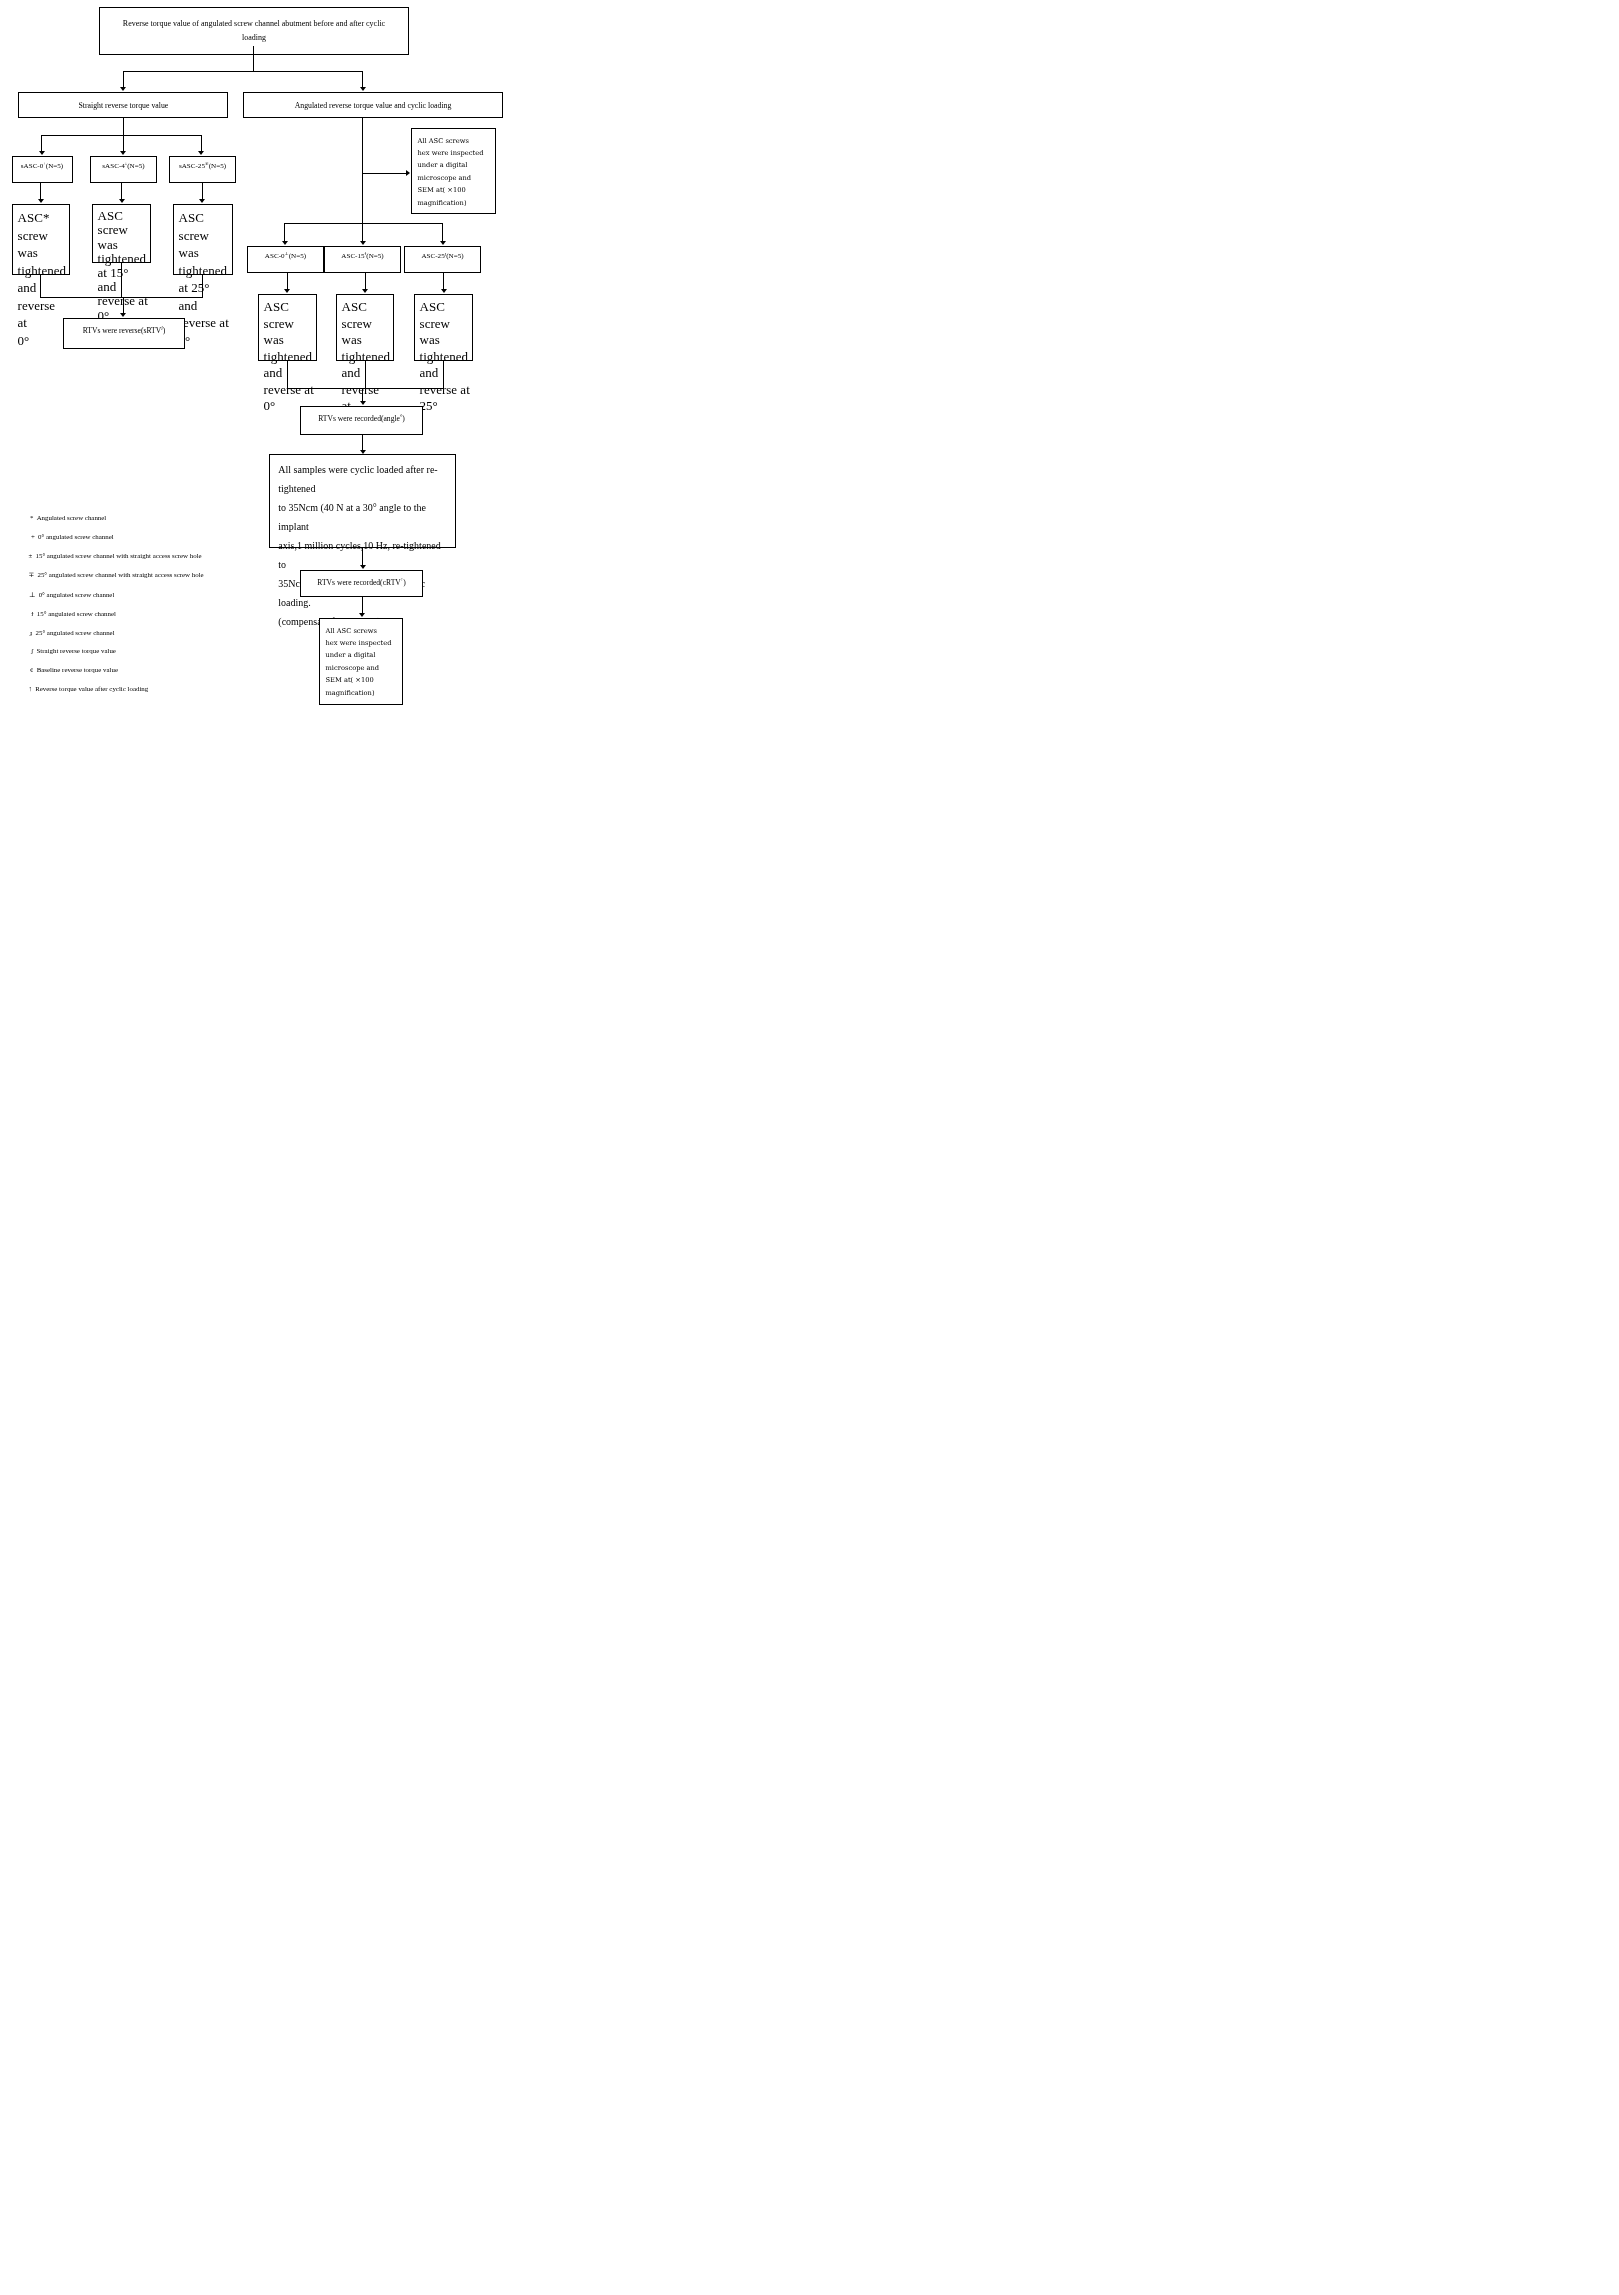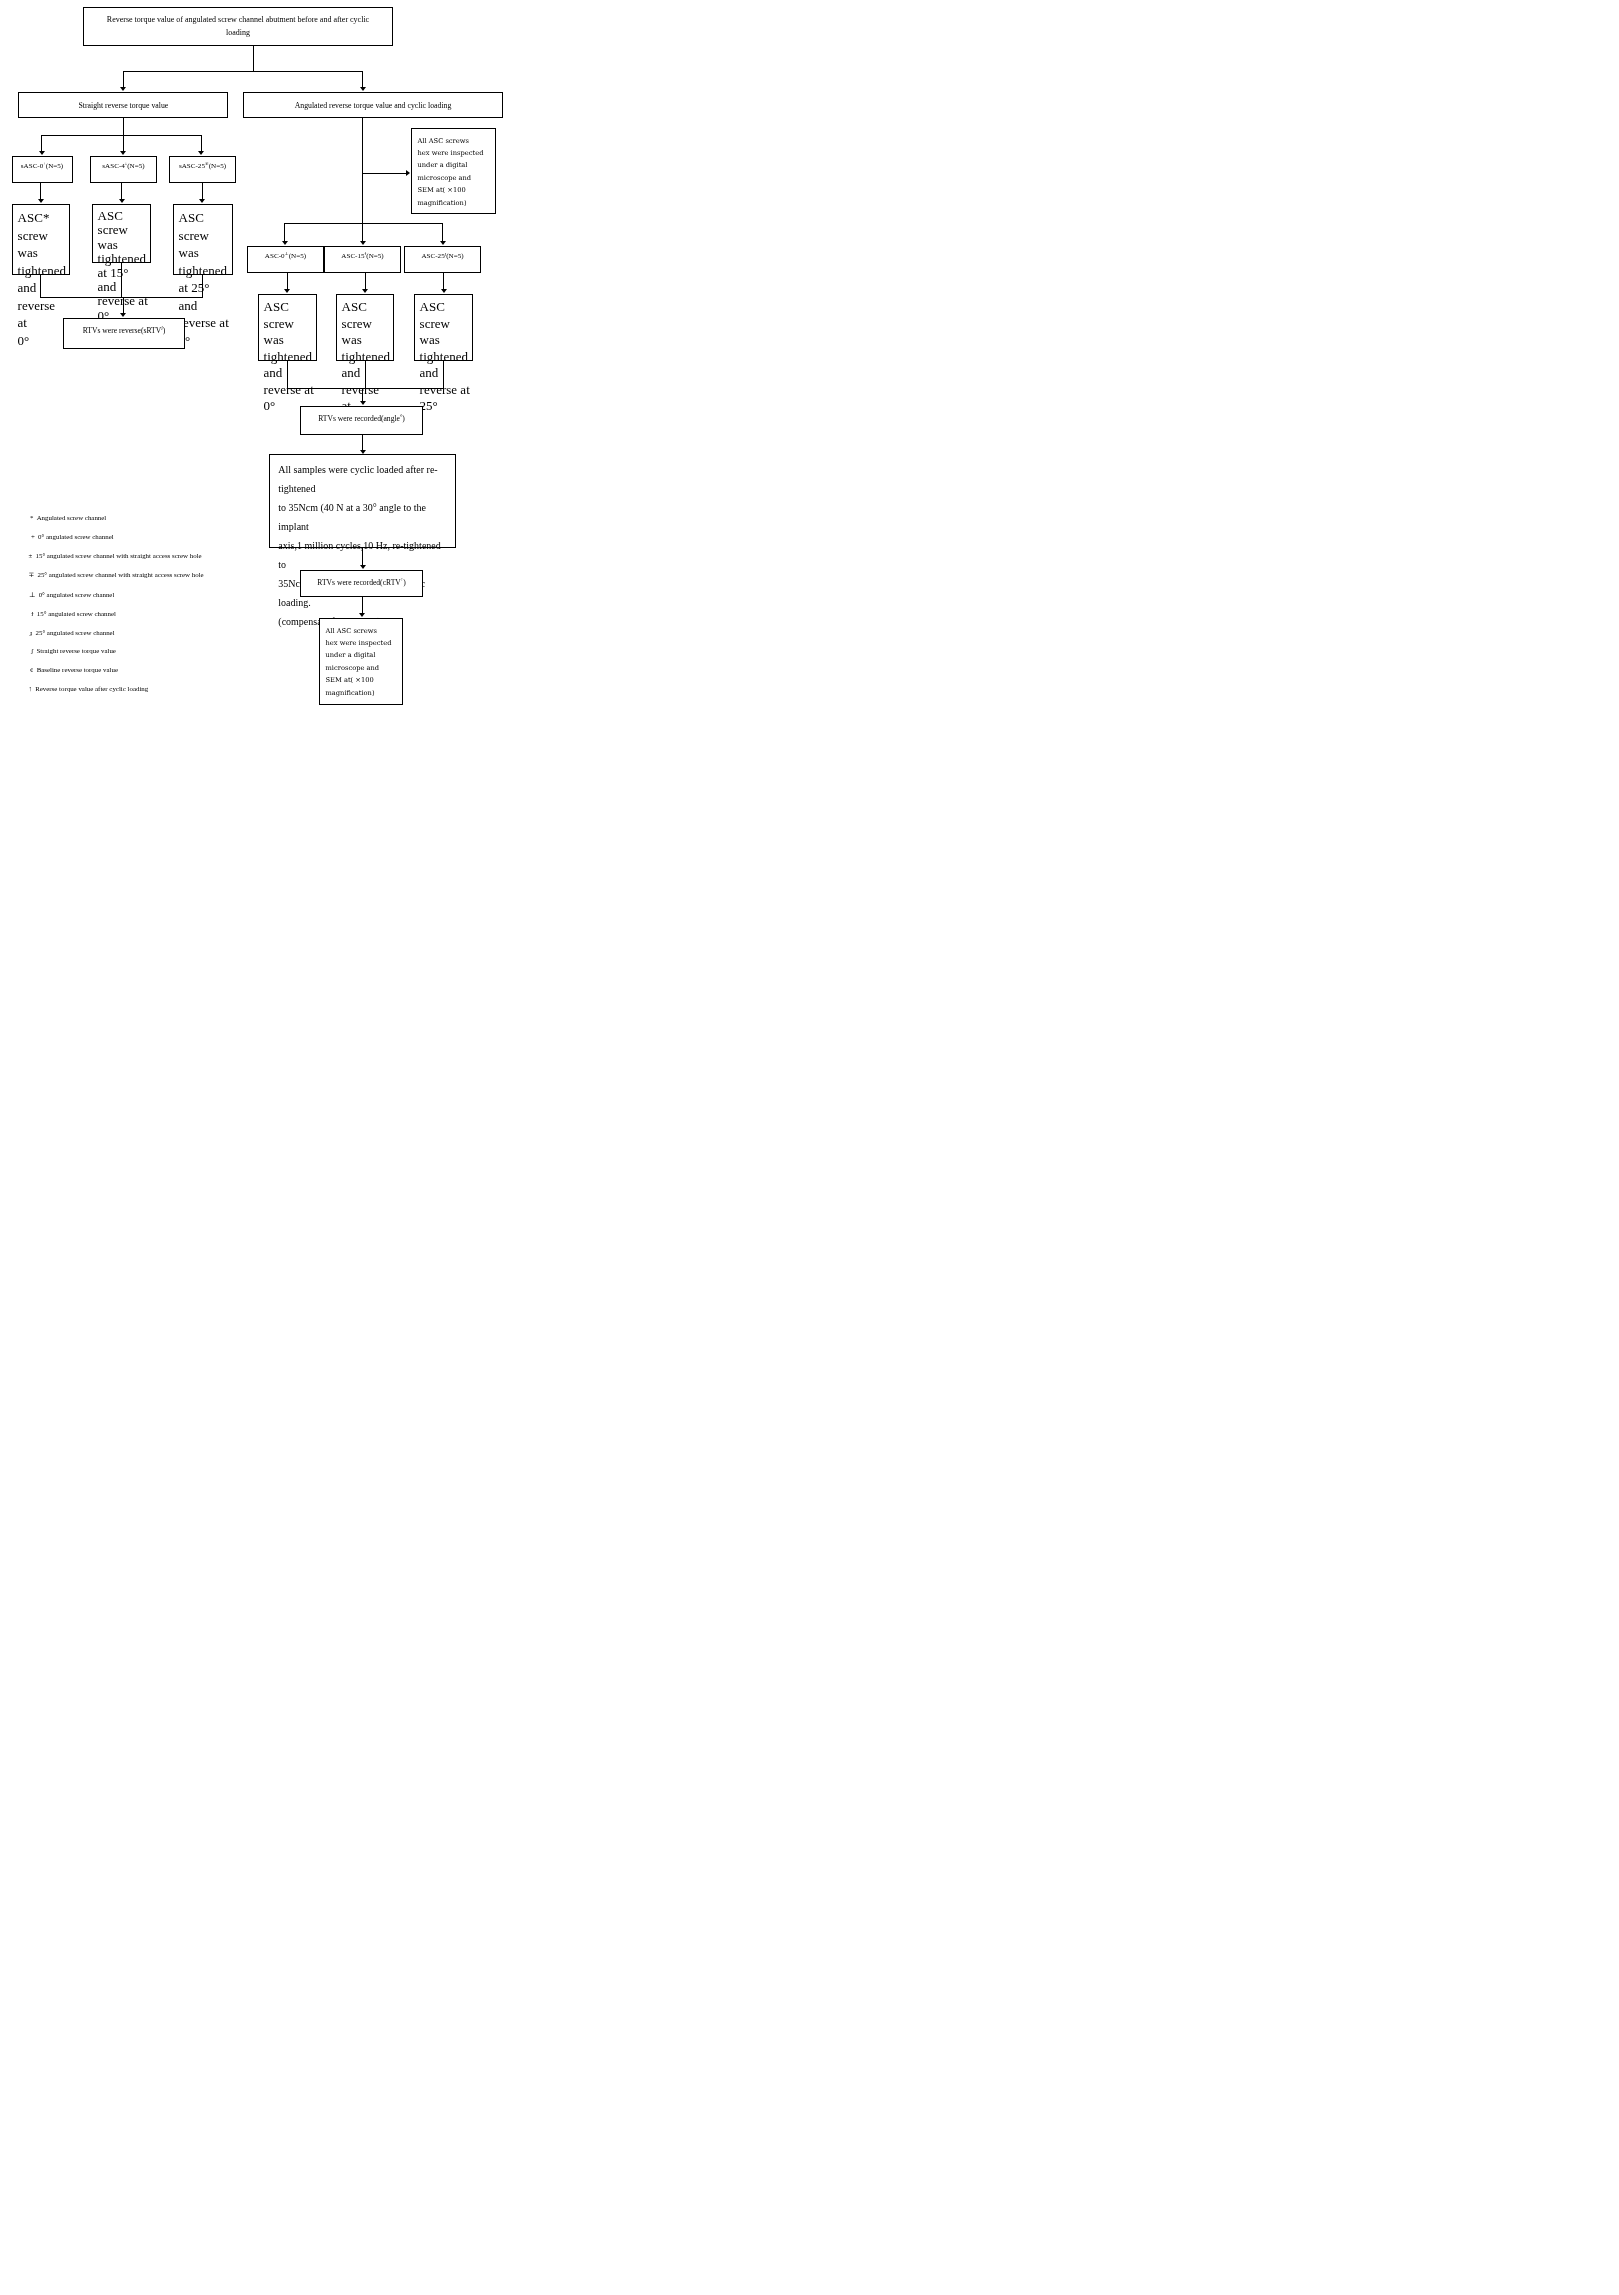--- a/index.html
+++ b/index.html
@@ -30,21 +30,21 @@
   .insp{font-family:"DejaVu Serif","Liberation Serif",serif;font-size:6.7px;
         line-height:12.4px;padding:5.5px 3.7px 0 5.5px;}
   .fn{position:absolute;font-size:6.9px;}
   .fn .mk{display:inline-block;margin-right:3.2px;}
 </style>
 </head>
 <body>
 
 <div id="canvas">
 
-  <div class="box cc title" style="left:83px;top:6.9px;width:310px;height:39px;">
+  <div class="box cc title" style="left:99px;top:6.9px;width:310px;height:48px;">
     <span>Reverse torque value of angulated screw channel abutment before and after cyclic loading</span>
   </div>
 
   <div class="vline" style="left:253px;top:46px;height:25px;"></div>
   <div class="hline" style="left:124px;top:71px;width:239px;"></div>
   <div class="vline" style="left:123px;top:71px;height:16.5px;"></div>
   <div class="arrd" style="left:120px;top:87px;"></div>
   <div class="vline" style="left:362px;top:71px;height:16.5px;"></div>
   <div class="arrd" style="left:360px;top:87px;"></div>
 

